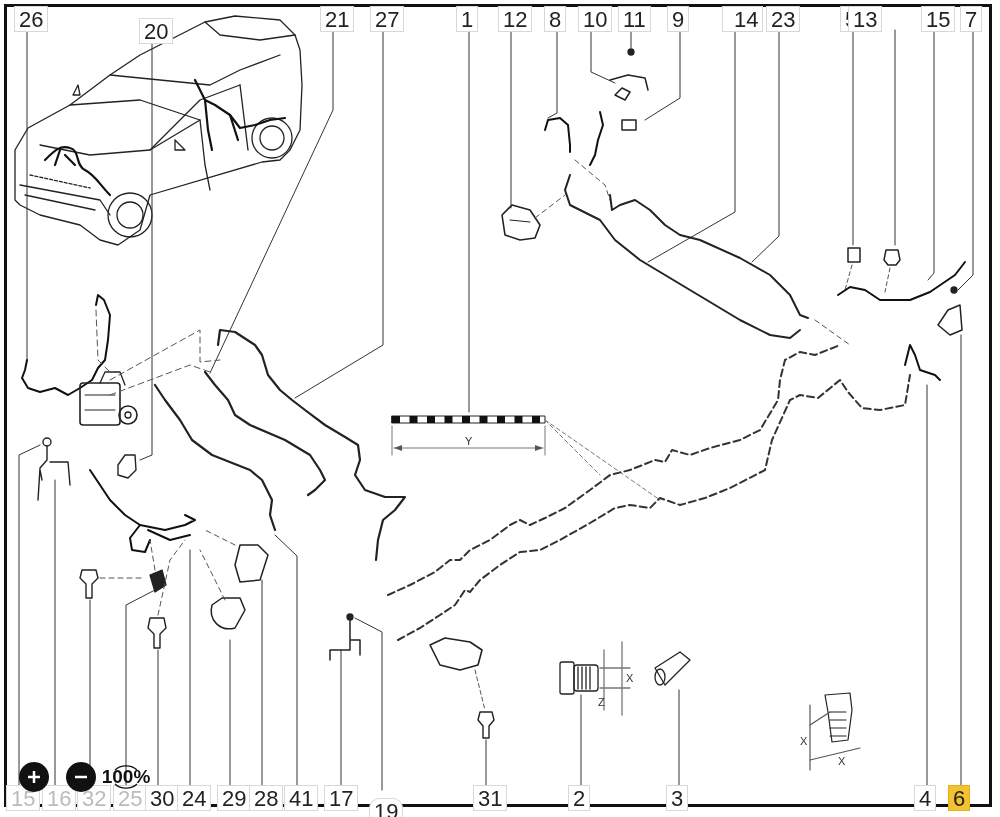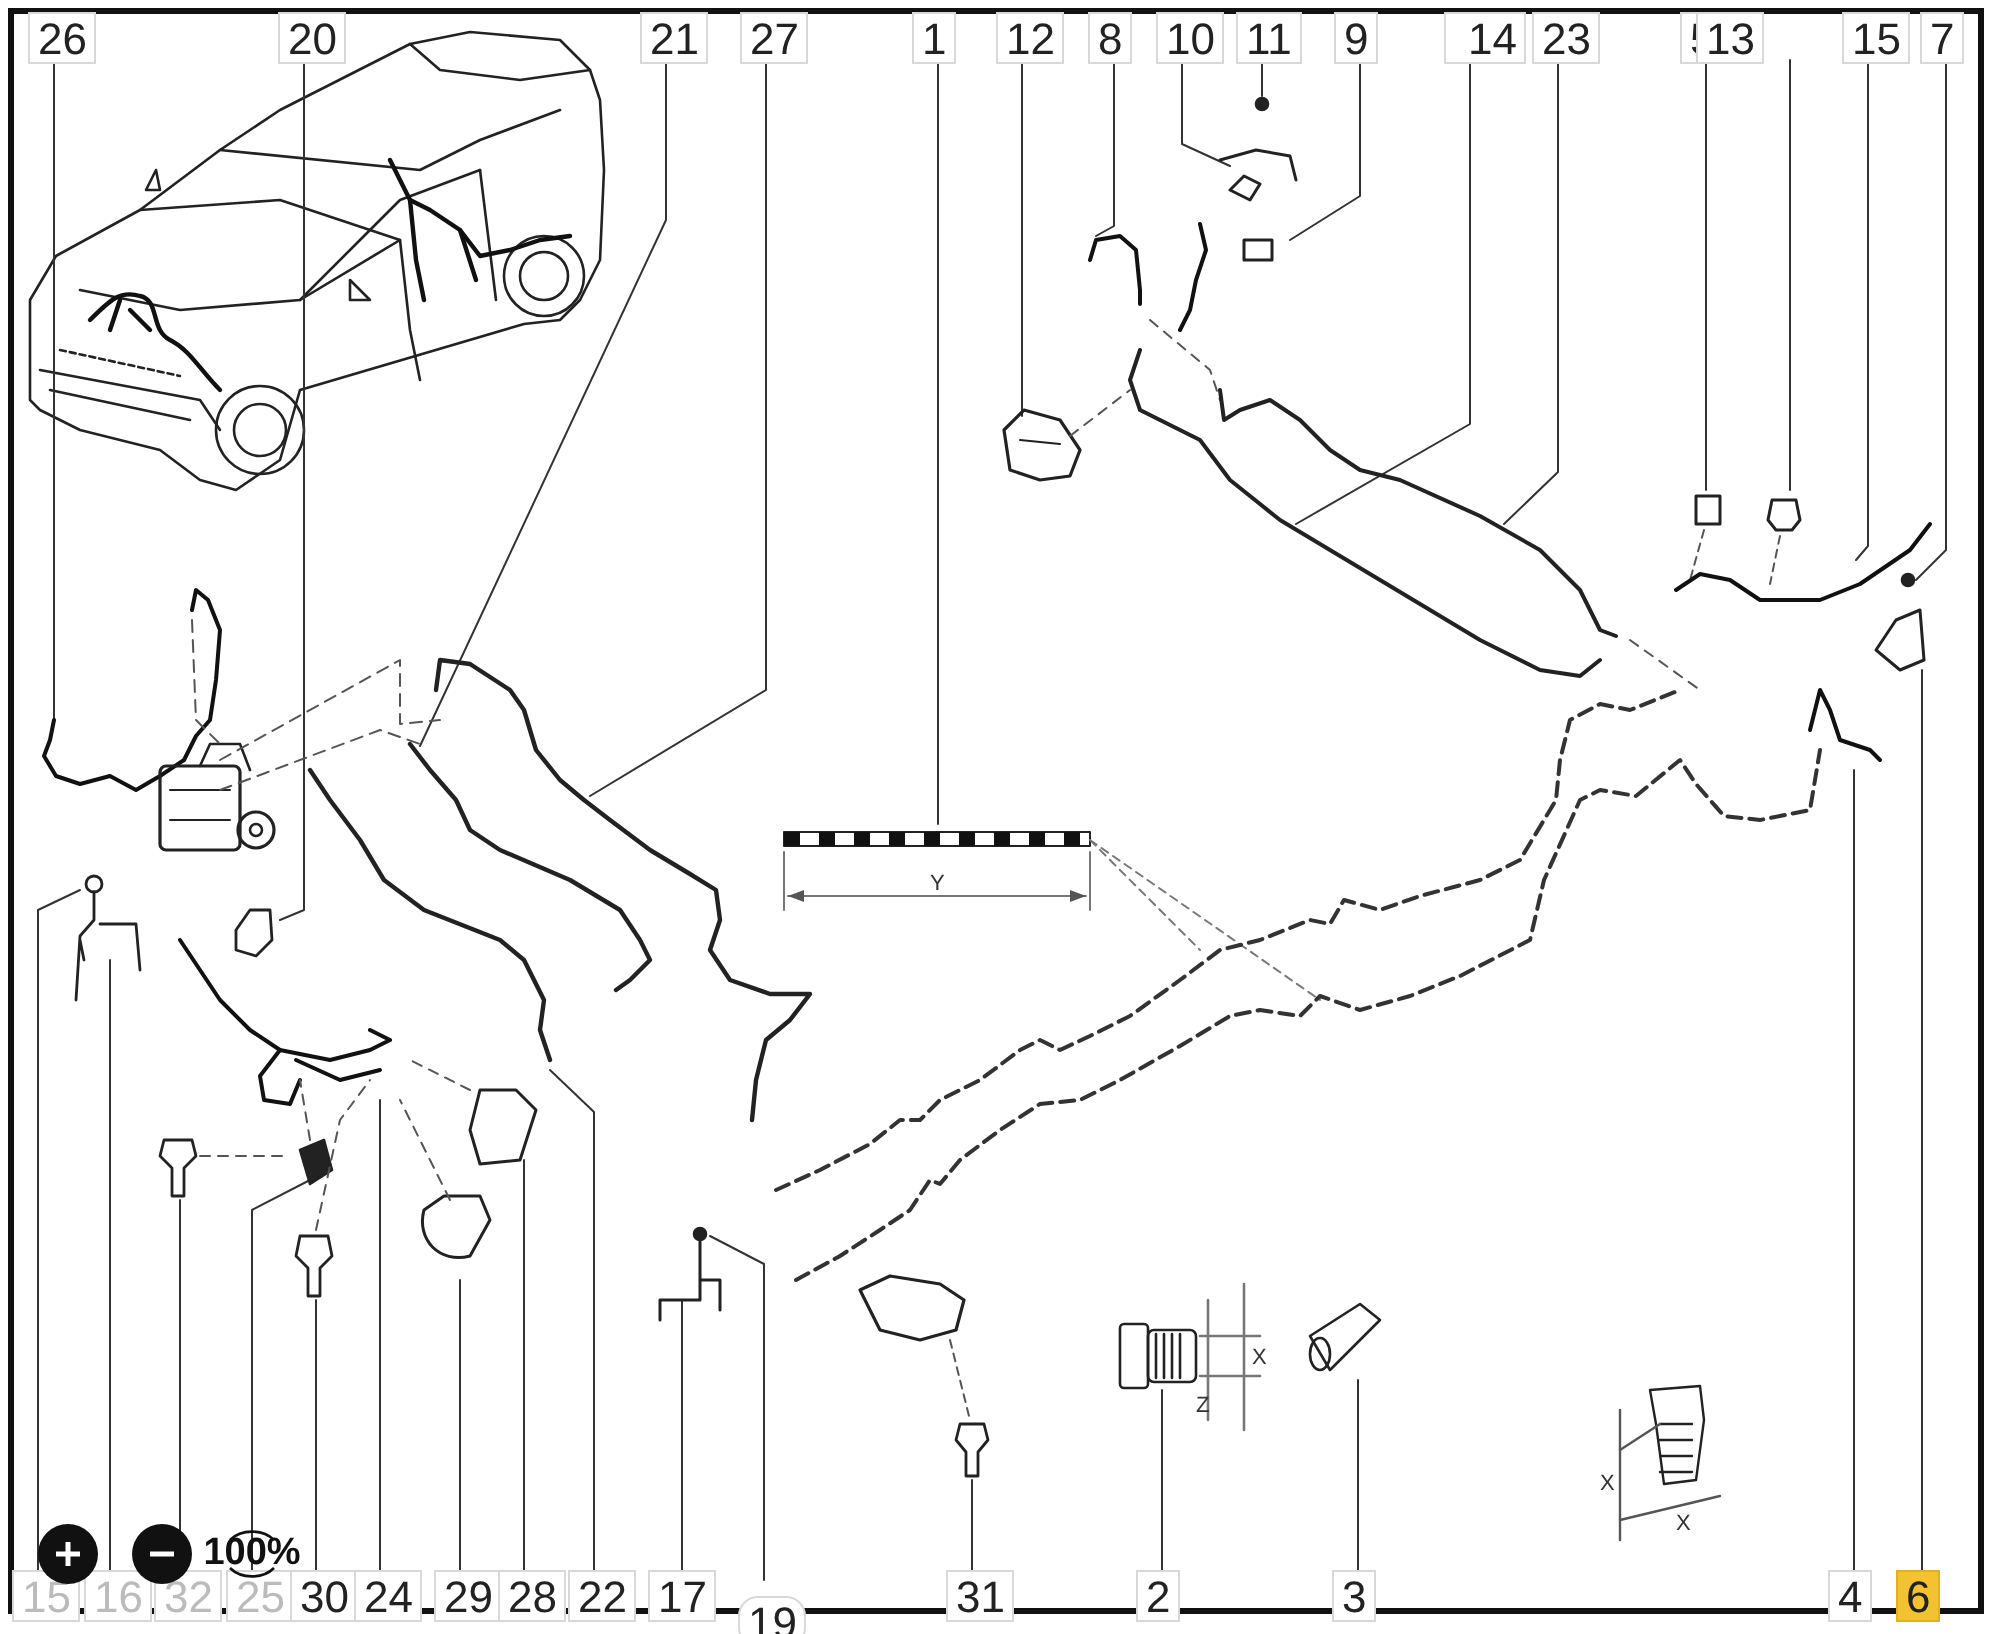--- a/index.html
+++ b/index.html
@@ -245,21 +245,21 @@
     <text x="465" y="445">Y</text>
     <text x="626" y="682">X</text>
     <text x="598" y="706">Z</text>
     <text x="800" y="745">X</text>
     <text x="838" y="765">X</text>
   </g>
 </svg>
 
 <div id="top-callouts">
     <div class="callout" style="top: 6px; left: 14px;">26</div>
-    <div class="callout" style="top: 6px; left: 139px;">20</div>
+    <div class="callout" style="top: 18px; left: 139px;">20</div>
     <div class="callout" style="top: 6px; left: 320px;">21</div>
     <div class="callout" style="top: 6px; left: 370px;">27</div>
     <div class="callout" style="top: 6px; left: 456px;">1</div>
     <div class="callout" style="top: 6px; left: 498px;">12</div>
     <div class="callout" style="top: 6px; left: 544px;">8</div>
     <div class="callout" style="top: 6px; left: 578px;">10</div>
     <div class="callout" style="top: 6px; left: 618px;">11</div>
     <div class="callout" style="top: 6px; left: 667px;">9</div>
     <div class="callout" style="top: 6px; left: 722px; padding-left: 11px;">14</div>
     <div class="callout" style="top: 6px; left: 766px;">23</div>
@@ -270,21 +270,21 @@
   </div>
 <div id="bottom-callouts">
     <div class="callout faded" style="top: 785px; left: 6px;">15</div>
     <div class="callout faded" style="top: 785px; left: 42px;">16</div>
     <div class="callout faded" style="top: 785px; left: 77px;">32</div>
     <div class="callout faded" style="top: 785px; left: 113px;">25</div>
     <div class="callout" style="top: 785px; left: 145px;">30</div>
     <div class="callout" style="top: 785px; left: 177px;">24</div>
     <div class="callout" style="top: 785px; left: 217px;">29</div>
     <div class="callout" style="top: 785px; left: 249px;">28</div>
-    <div class="callout" style="top: 785px; left: 284px;">22</div>
+    <div class="callout" style="top: 785px; left: 284px;">41</div>
     <div class="callout" style="top: 785px; left: 324px;">17</div>
     <div class="callout" style="top: 798px; left: 369px; border-radius: 10px;">19</div>
     <div class="callout" style="top: 785px; left: 473px;">31</div>
     <div class="callout" style="top: 785px; left: 568px;">2</div>
     <div class="callout" style="top: 785px; left: 666px;">3</div>
     <div class="callout" style="top: 785px; left: 914px;">4</div>
     <div class="callout hl" style="top: 785px; left: 948px; background: rgb(242, 194, 48);">6</div>
   </div>
 
 <div class="zoom-btn" style="left:19px;top:762px;">

